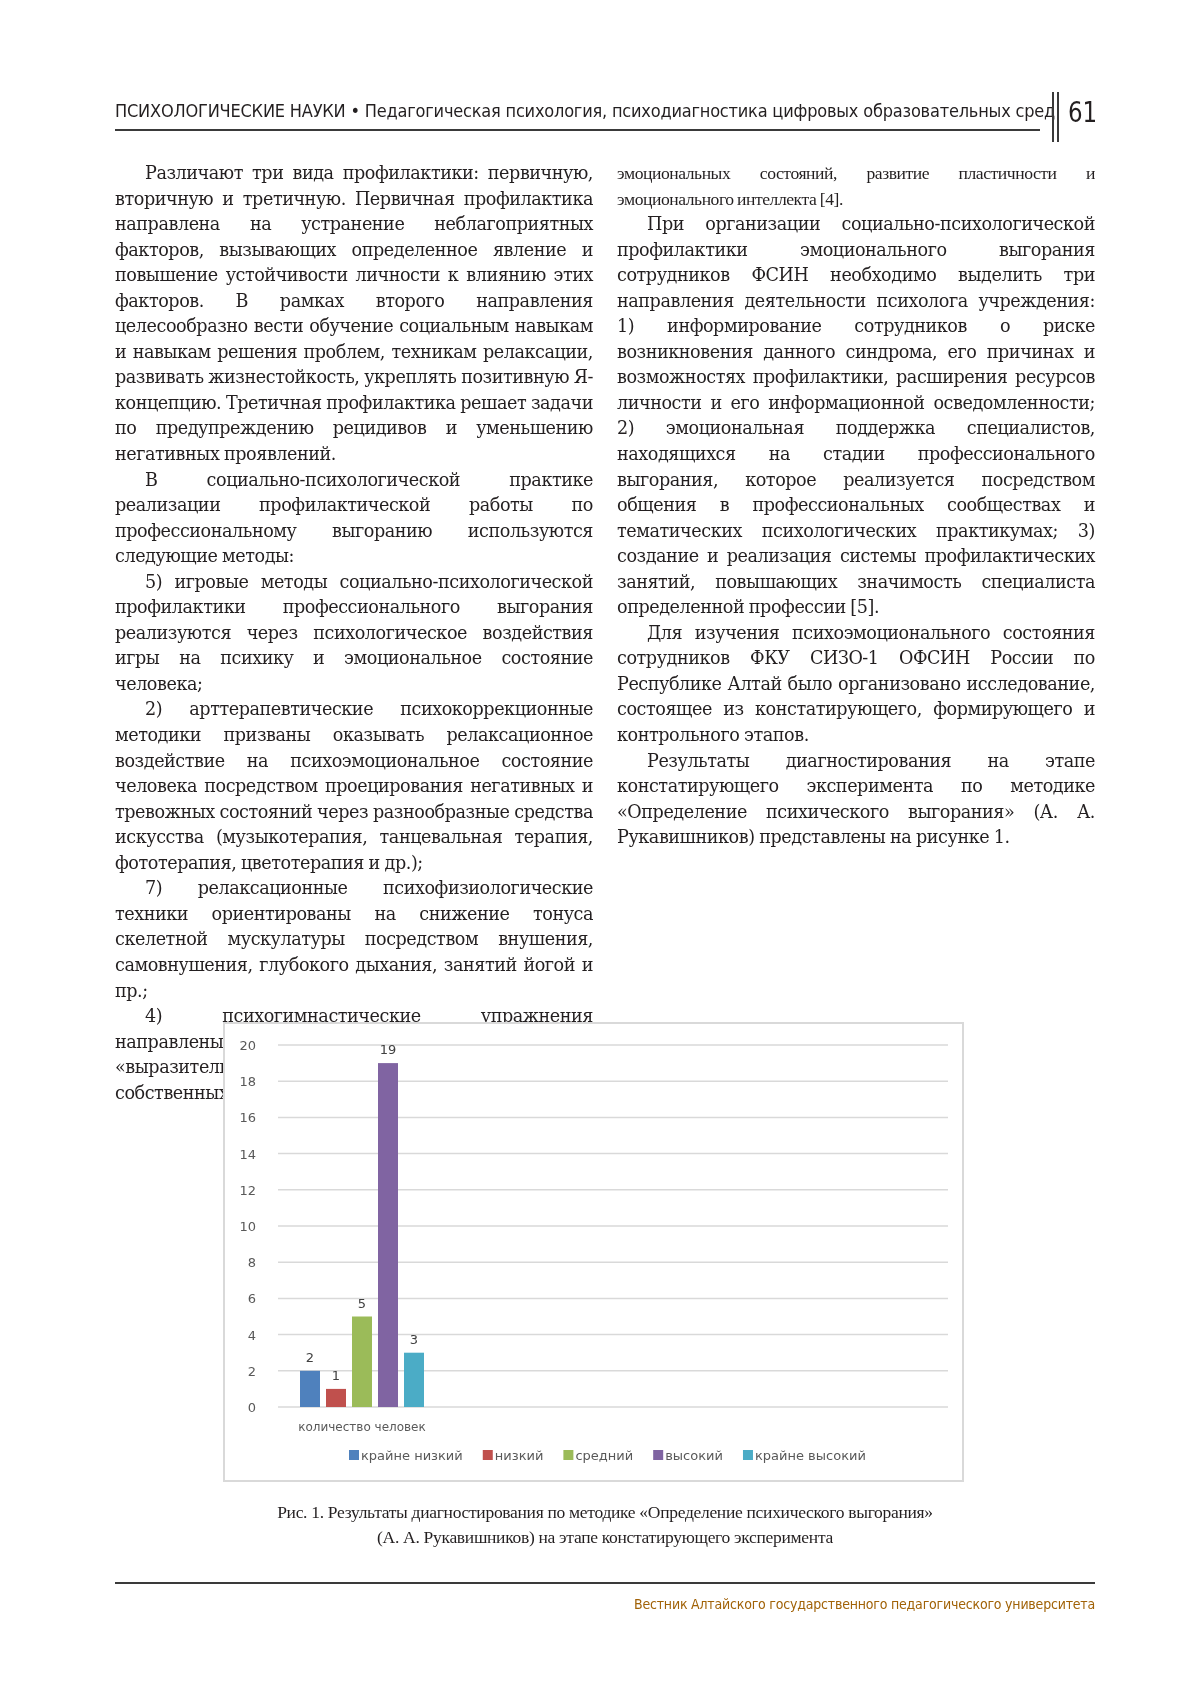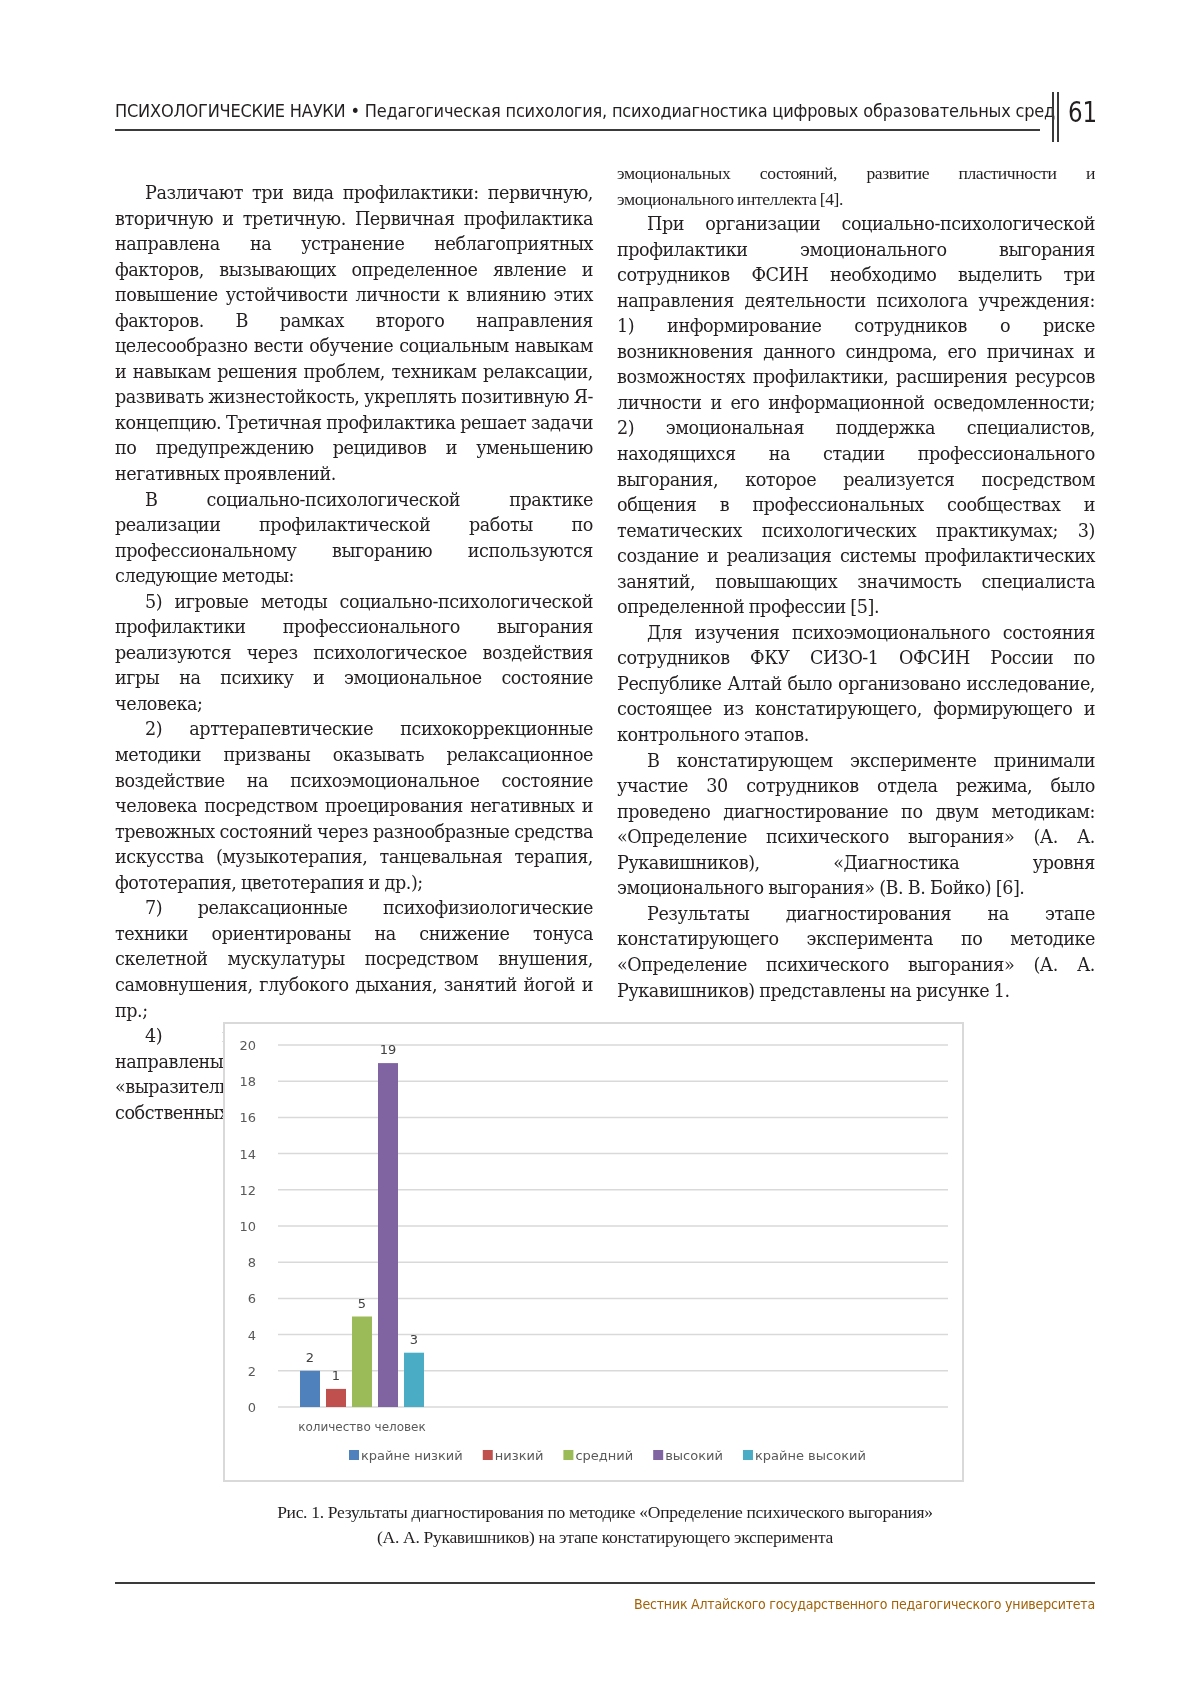--- a/index.html
+++ b/index.html
@@ -5,21 +5,21 @@
   html, body { margin: 0; padding: 0; background: #fff; }
   body { width: 1200px; height: 1697px; position: relative; overflow: hidden; color: #231f20; }
   .runhead { position: absolute; left: 115px; top: 100px; width: 925px; font-family: "DejaVu Sans Condensed", "DejaVu Sans", sans-serif; font-size: 18px; letter-spacing: -0.2px; color: #231f20; white-space: nowrap; }
   .runhead-rule { position: absolute; left: 115px; top: 129px; width: 925px; height: 2px; background: #3a3a3a; }
   .pagebar1 { position: absolute; left: 1052px; top: 92px; width: 2px; height: 50px; background: #3a3a3a; }
   .pagebar2 { position: absolute; left: 1057px; top: 92px; width: 2px; height: 50px; background: #3a3a3a; }
   .pagenum { position: absolute; left: 1068px; top: 96px; font-family: "DejaVu Sans", sans-serif; font-size: 28px; color: #231f20; transform: scaleX(0.82); transform-origin: left; }
   .col { position: absolute; top: 161px; width: 478px; font-family: "DejaVu Serif", "Liberation Serif", serif; font-size: 17.6px; line-height: 25.55px; text-align: justify; letter-spacing: -0.45px; word-spacing: -0.5px; }
   .col p { margin: 0; text-indent: 30px; }
   .col p.noind { text-indent: 0; font-family: Liberation Serif, serif; }
-  .col-left { left: 115px; margin-top: 20px; }
+  .col-left { left: 115px; }
   .col-right { left: 617px; }
   .chart-frame { position: absolute; left: 223px; top: 1022px; width: 737px; height: 456px; border: 2px solid #d9d9d9; background: #fff; }
   .chart-svg { position: absolute; left: 0; top: 0; }
   .caption { position: absolute; left: 115px; top: 1500px; width: 980px; text-align: center; font-family: "Liberation Serif", "DejaVu Serif", serif; font-size: 17.5px; line-height: 25px; letter-spacing: -0.3px; }
   .foot-rule { position: absolute; left: 115px; top: 1582px; width: 980px; height: 2px; background: #3a3a3a; }
   .foot-text { position: absolute; right: 105px; top: 1596px; font-family: "DejaVu Sans Condensed", "DejaVu Sans", sans-serif; font-size: 14px; letter-spacing: -0.2px; color: #a16207; }
 </style>
 </head>
 <body>
 
@@ -36,21 +36,20 @@
     <p>В социально-психологической практике реализации профилактической работы по профессиональному выгоранию используются следующие методы:</p>
     <p>5) игровые методы социально-психологической профилактики профессионального выгорания реализуются через психологическое воздействия игры на психику и эмоциональное состояние человека;</p>
     <p>2) арттерапевтические психокоррекционные методики призваны оказывать релаксационное воздействие на психоэмоциональное состояние человека посредством проецирования негативных и тревожных состояний через разнообразные средства искусства (музыкотерапия, танцевальная терапия, фототерапия, цветотерапия и др.);</p>
     <p>7) релаксационные психофизиологические техники ориентированы на снижение тонуса скелетной мускулатуры посредством внушения, самовнушения, глубокого дыхания, занятий йогой и пр.;</p>
     <p>4) психогимнастические упражнения направлены на обучение и отработку техники «выразительных движений» в отражении собственных</p>
   </div>
 <div class="col col-right" id="col-right">
     <p class="noind">эмоциональных состояний, развитие пластичности и эмоционального интеллекта [4].</p>
     <p>При организации социально-психологической профилактики эмоционального выгорания сотрудников ФСИН необходимо выделить три направления деятельности психолога учреждения: 1) информирование сотрудников о риске возникновения данного синдрома, его причинах и возможностях профилактики, расширения ресурсов личности и его информационной осведомленности; 2) эмоциональная поддержка специалистов, находящихся на стадии профессионального выгорания, которое реализуется посредством общения в профессиональных сообществах и тематических психологических практикумах; 3) создание и реализация системы профилактических занятий, повышающих значимость специалиста определенной профессии [5].</p>
     <p>Для изучения психоэмоционального состояния сотрудников ФКУ СИЗО-1 ОФСИН России по Республике Алтай было организовано исследование, состоящее из констатирующего, формирующего и контрольного этапов.</p>
-    <p>В констатирующем эксперименте принимали участие 30 сотрудников отдела режима, было проведено диагностирование по двум методикам: «Определение психического выгорания» (А. А. Рукавишников), «Диагностика уровня эмоционального выгорания» (В. В. Бойко) [6].</p>
     <p>Результаты диагностирования на этапе констатирующего эксперимента по методике «Определение психического выгорания» (А. А. Рукавишников) представлены на рисунке 1.</p>
   </div>
 
 <div class="chart-frame">
   <svg class="chart-svg" id="chart" width="737" height="456">
       <line x1="53" x2="723" y1="383" y2="383" stroke="#d9d9d9" stroke-width="1.5"></line>
       <text x="31" y="388" text-anchor="end" font-size="13" fill="#595959" font-family="DejaVu Sans, sans-serif">0</text>
       <line x1="53" x2="723" y1="346.8" y2="346.8" stroke="#d9d9d9" stroke-width="1.5"></line>
       <text x="31" y="351.8" text-anchor="end" font-size="13" fill="#595959" font-family="DejaVu Sans, sans-serif">2</text>
       <line x1="53" x2="723" y1="310.6" y2="310.6" stroke="#d9d9d9" stroke-width="1.5"></line>

